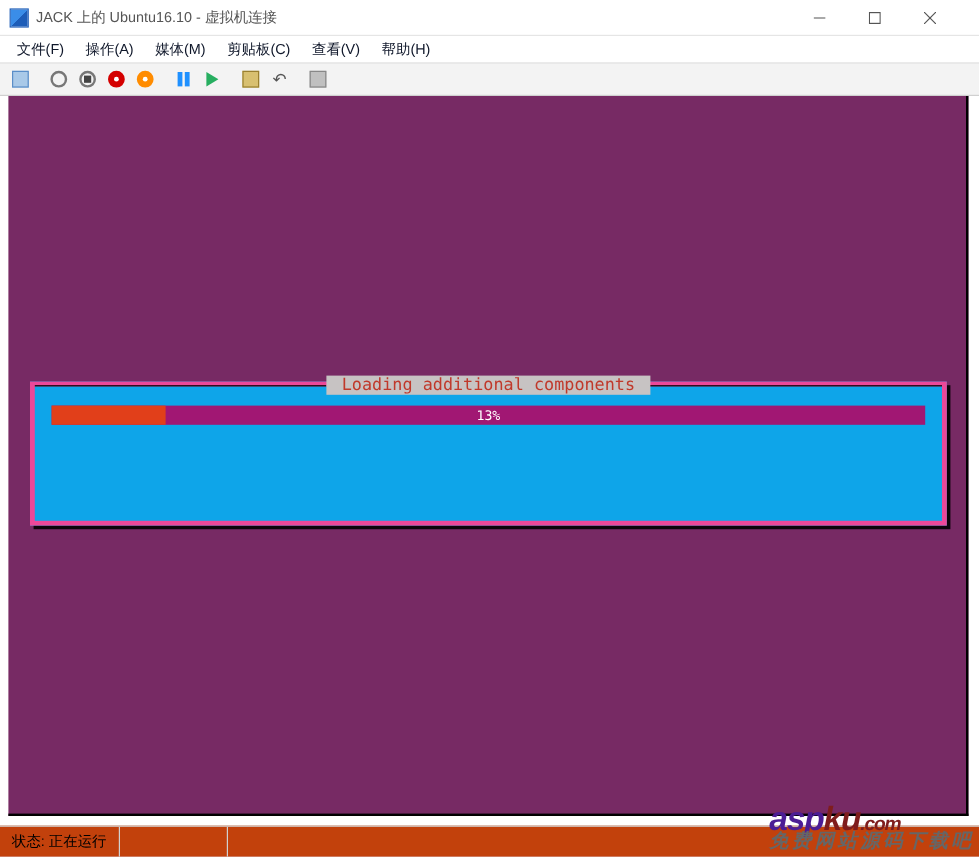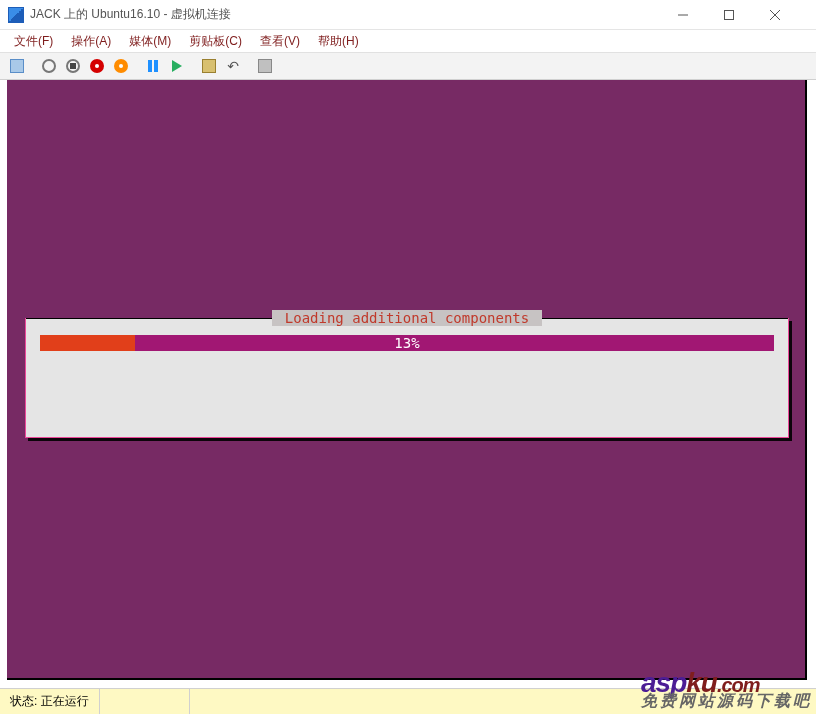--- a/index.html
+++ b/index.html
@@ -36,21 +36,21 @@
     .win-btn svg { display:block; }
     
     .menubar {
       height: 22px;
       background: #fff;
       display: flex;
       align-items: center;
       padding: 0 6px;
       gap: 2px;
     }
-    .menubar .menu-item { padding: 2px 8px; color: #7f1d1d; }
+    .menubar .menu-item { padding: 2px 8px; color: #0f172a; }
     
     .toolbar {
       height: 28px;
       background: #f3f3f3;
       border-top: 1px solid #e1e1e1;
       border-bottom: 1px solid #d0d0d0;
       display: flex;
       align-items: center;
       padding: 0 6px;
       gap: 2px;
@@ -91,22 +91,22 @@
       border-right: 2px solid #000;
       border-bottom: 2px solid #000;
     }
     
     .dialog {
       position: absolute;
       left: 18px;
       top: 238px;
       width: 764px;
       height: 120px;
-      background: #e5e5e5;
-      border: 1px solid #ec4899;
+      background: #0ea5e9;
+      border: 4px solid #ec4899;
       box-shadow: 3px 3px 0 rgba(0,0,0,0.9);
       font-family: "DejaVu Sans Mono","Courier New",monospace;
       font-size: 14px;
     }
     .dialog-title-wrap{
       position:absolute; top:-9px; left:0; right:0;
       display:flex; align-items:center; justify-content:center;
     }
     .dialog-title-wrap .line{flex:1;height:0;border-top:1px solid #000;}
     .dialog-title{
@@ -124,34 +124,34 @@
       justify-content:center;
     }
     .progress-fill{
       position:absolute; left:0; top:0; bottom:0;
       width: 13%;
       background: #e13f1a;
     }
     .progress-label{
       position:relative;
       color:#fff;
-      font-size:14px;
+      font-size:11px;
       z-index:1;
     }
     .dialog-status{
       margin-top: 18px;
       color:#222;
     }
     
     .statusbar {
       position: absolute;
       left:0; bottom:0;
       height: 26px;
       width: 100%;
-      background: #fef9c3;
+      background: #c2410c;
       border-top: 1px solid #d0d0d0;
       display:flex;
       align-items:center;
       font-size:12px;
     }
     .status-cell{
       padding: 0 10px;
       height:100%;
       display:flex; align-items:center;
       border-right:1px solid #d0d0d0;
@@ -269,15 +269,15 @@
 <div class="statusbar">
   <div class="status-cell">
     <span>状态:</span>&nbsp;
     <span>正在运行</span>
   </div>
   <div class="status-cell" style="width:90px"></div>
   <div class="status-cell wide"></div>
 </div>
 
 <div class="watermark">
-  <span class="w1">asp</span><span class="w2">ku</span><span class="w2" style="font-size:20px">.com</span>
+  <span class="w1">asp</span><span class="w2">ku</span><span class="w2" style="font-size:16px">.com</span>
   <span class="suf">免费网站源码下载吧</span>
 </div>
 
 </body></html>

